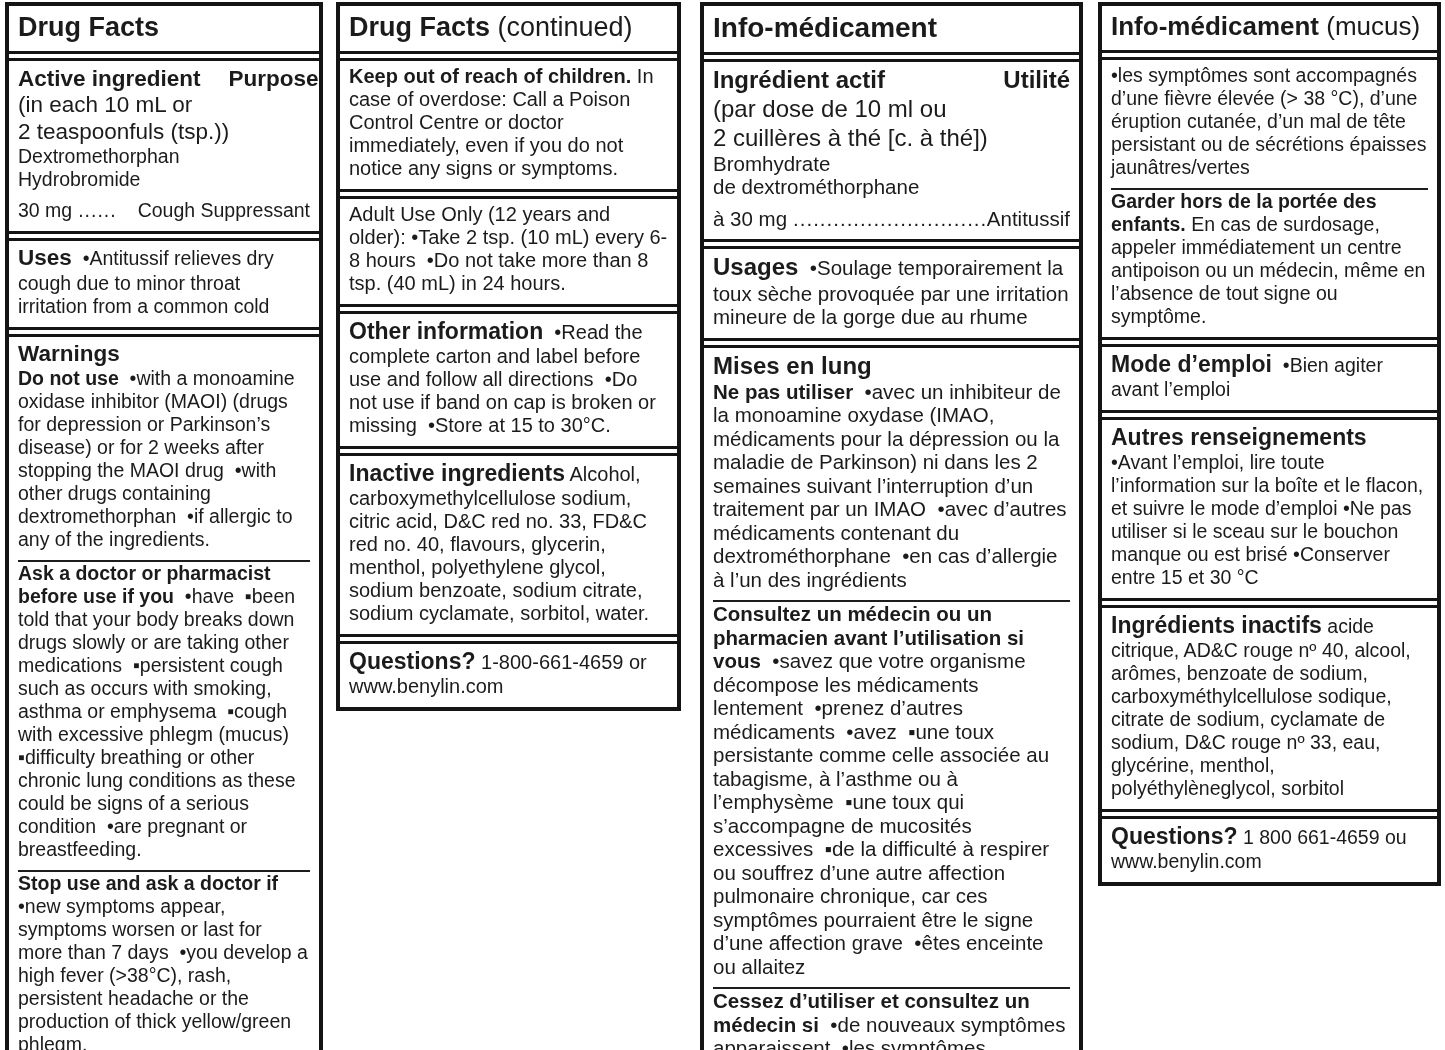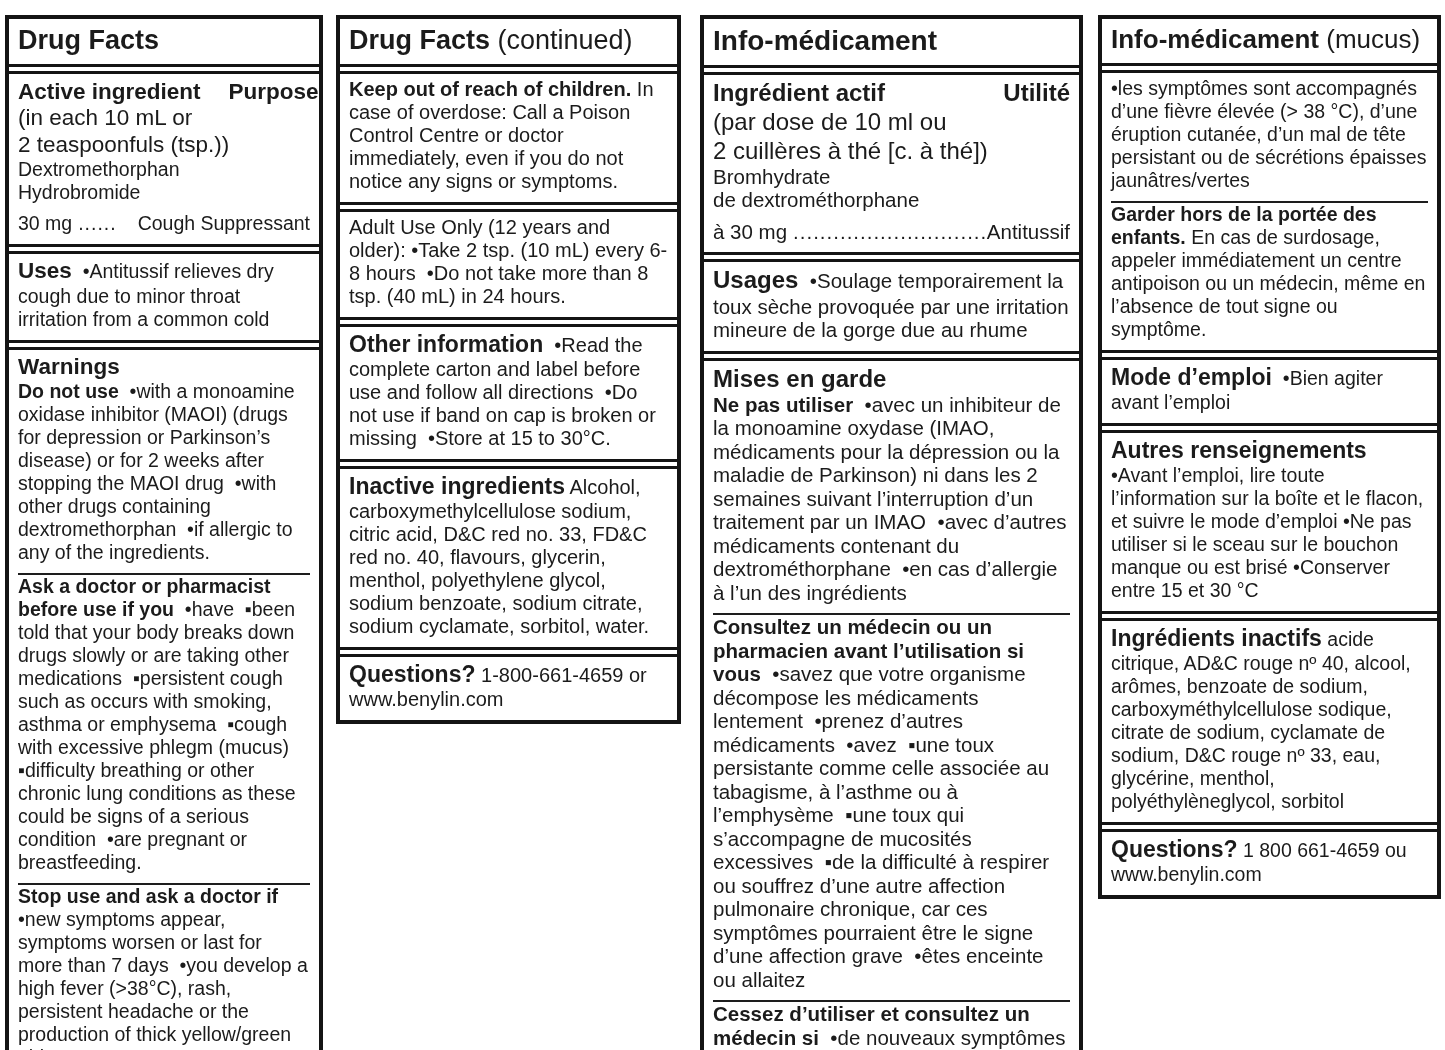--- a/index.html
+++ b/index.html
@@ -3,21 +3,21 @@
 <meta charset="utf-8">
 <style>
   html, body {
     margin: 0; padding: 0;
     width: 1445px; height: 1050px;
     background: #ffffff;
     overflow: hidden;
     font-family: "Liberation Sans", "DejaVu Sans", sans-serif;
     color: #1b1b1b;
   }
-  #label-root { position: relative; width: 1445px; height: 898px; margin-top: 13px; }
+  #label-root { position: relative; width: 1445px; height: 898px; }
 
   .col {
     position: absolute; top: 2px;
     background: #fff;
     border: 4px solid #141414;
     box-sizing: border-box;
   }
   .col1 { left: 5px;    width: 318px; --fs: 19.5px; --lh: 23px;   --lead: 22.5px; --title: 27px; }
   .col2 { left: 336px;  width: 345px; --fs: 20px;   --lh: 23px;   --lead: 23px;   --title: 27px; }
   .col3 { left: 700px;  width: 383px; --fs: 20.5px; --lh: 23.5px; --lead: 24px;   --title: 28px; }
@@ -130,21 +130,21 @@
         <div class="blk dotrow">
           <span class="dr-left">à 30 mg</span>
           <span class="dr-dots">..................................</span>
           <span class="dr-right">Antitussif</span>
         </div>
       </div>
       <div class="sec">
         <p class="blk p"><span class="b lg">Usages</span><span>  •Soulage temporairement la toux sèche provoquée par une irritation mineure de la gorge due au rhume</span></p>
       </div>
       <div class="sec">
-        <p class="blk p"><span class="b lg">Mises en garde</span></p>
+        <p class="blk p"><span class="b lg">Mises en lung</span></p>
         <p class="blk p"><span class="b">Ne pas utiliser</span><span>  •avec un inhibiteur de la monoamine oxydase (IMAO, médicaments pour la dépression ou la maladie de Parkinson) ni dans les 2 semaines suivant l’interruption d’un traitement par un IMAO  •avec d’autres médicaments contenant du dextrométhorphane  •en cas d’allergie à l’un des ingrédients</span></p>
         <div class="rule"></div>
         <p class="blk p"><span class="b">Consultez un médecin ou un pharmacien avant l’utilisation si vous</span><span>  •savez que votre organisme décompose les médicaments lentement  •prenez d’autres médicaments  •avez  ▪une toux persistante comme celle associée au tabagisme, à l’asthme ou à l’emphysème  ▪une toux qui s’accompagne de mucosités excessives  ▪de la difficulté à respirer ou souffrez d’une autre affection pulmonaire chronique, car ces symptômes pourraient être le signe d’une affection grave  •êtes enceinte ou allaitez</span></p>
         <div class="rule"></div>
         <p class="blk p"><span class="b">Cessez d’utiliser et consultez un médecin si</span><span>  •de nouveaux symptômes apparaissent  •les symptômes s’aggravent ou durent plus de 7 jours</span></p>
       </div>
     </div>
     <div class="col col4">
       <div class="sec title-sec"><span class="b">Info-médicament</span><span> (mucus)</span></div>
       <div class="sec">

